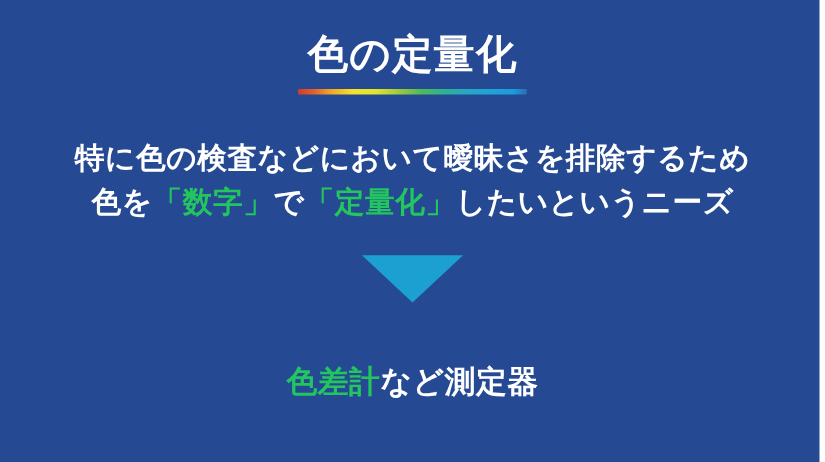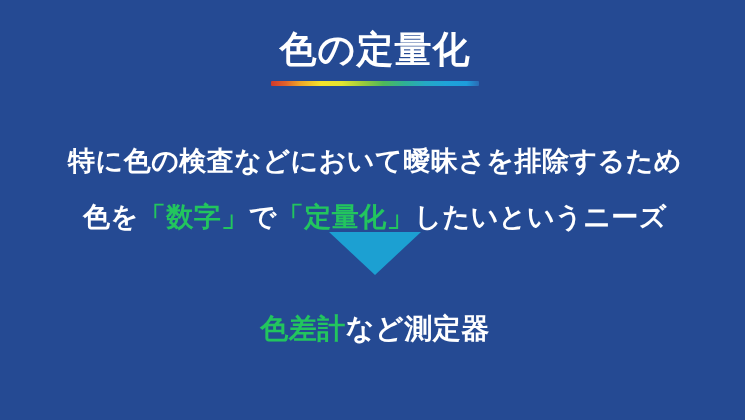--- a/index.html
+++ b/index.html
@@ -77,21 +77,20 @@
     font-size: 27px;
     line-height: 40px;
     font-weight: 700;
     color: #ffffff;
     letter-spacing: 0.5px;
     white-space: nowrap;
   }
 
   #body-text .line {
     display: block;
-    margin-top: 16px;
   }
 
   .hl-yellow {
     color: #22c55e;
   }
 
   
   #arrow-wrap {
     position: absolute;
     left: 0;
@@ -106,21 +105,21 @@
     height: 0;
     border-left: 46px solid transparent;
     border-right: 46px solid transparent;
     border-top: 43px solid #1ca0d2;
   }
 
   
   #conclusion-text {
     position: absolute;
     left: 0;
-    top: 310px;
+    top: 328px;
     width: 750px;
     text-align: center;
     font-size: 28px;
     line-height: 38px;
     font-weight: 700;
     color: #ffffff;
     letter-spacing: 0.5px;
     white-space: nowrap;
   }
 </style>

